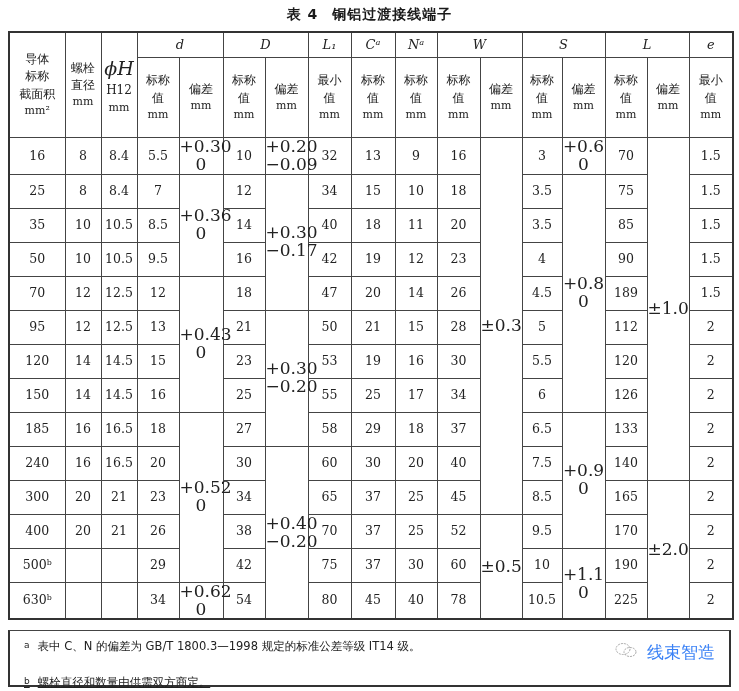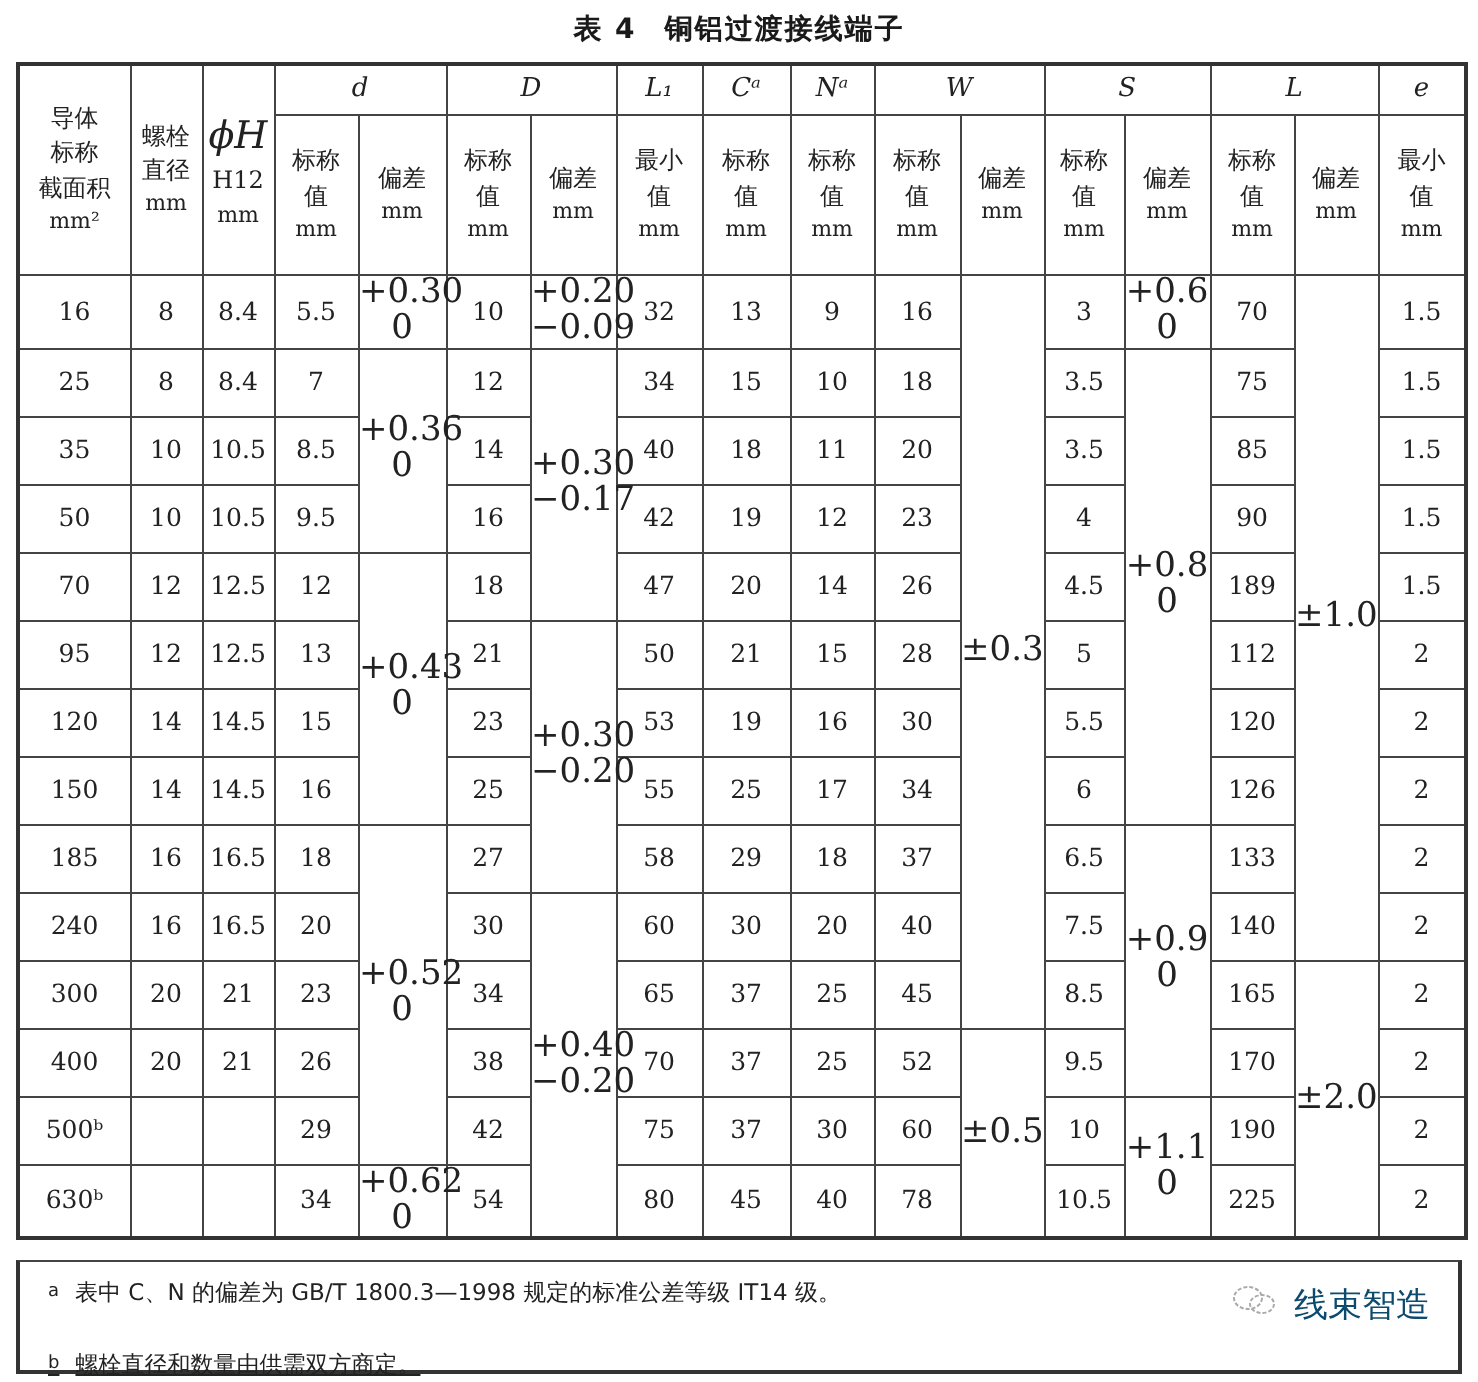--- a/index.html
+++ b/index.html
@@ -16,21 +16,21 @@
   table.spec th.sym { font-style:italic; font-family:"DejaVu Serif", serif; font-size:13px; height:24px; }
   table.spec th .mm { font-family:"DejaVu Serif", serif; font-size:11px; }
   table.spec tr.data td { height:33px; }
   table.spec tr.data td.dev { font-size:17px; line-height:1.05; }
   .dev .lo { display:block; }
   .footnotes { position:absolute; left:8px; top:630px; width:719px; height:54px;
                border:2px solid #333; border-top:1px solid #444; font-size:12px;text-align:right; }
   .fn { position:absolute; left:14px; font-family:"DejaVu Sans", sans-serif; font-size:11.5px; color:#222; }
   .fn .mark { font-size:9px; margin-right:8px; vertical-align:2px; }
   .fn1 { top:8px; } .fn2 { top:44px;text-decoration:underline; }
-  .watermark { position:absolute; right:14px; top:10px; color:#0c4a6e; font-family:Liberation Serif, serif; font-size:17px; }
+  .watermark { position:absolute; right:14px; top:10px; color:#3b82f6; font-family:Liberation Sans, sans-serif; font-size:17px; }
   .watermark .wm-icon { font-size:14px; margin-right:6px; color:#aaa; }
 </style>
 </head>
 <body>
 
 <div class="title">
   <span class="num">表 4</span><span>铜铝过渡接线端子</span>
 </div>
 
 <table class="spec">

